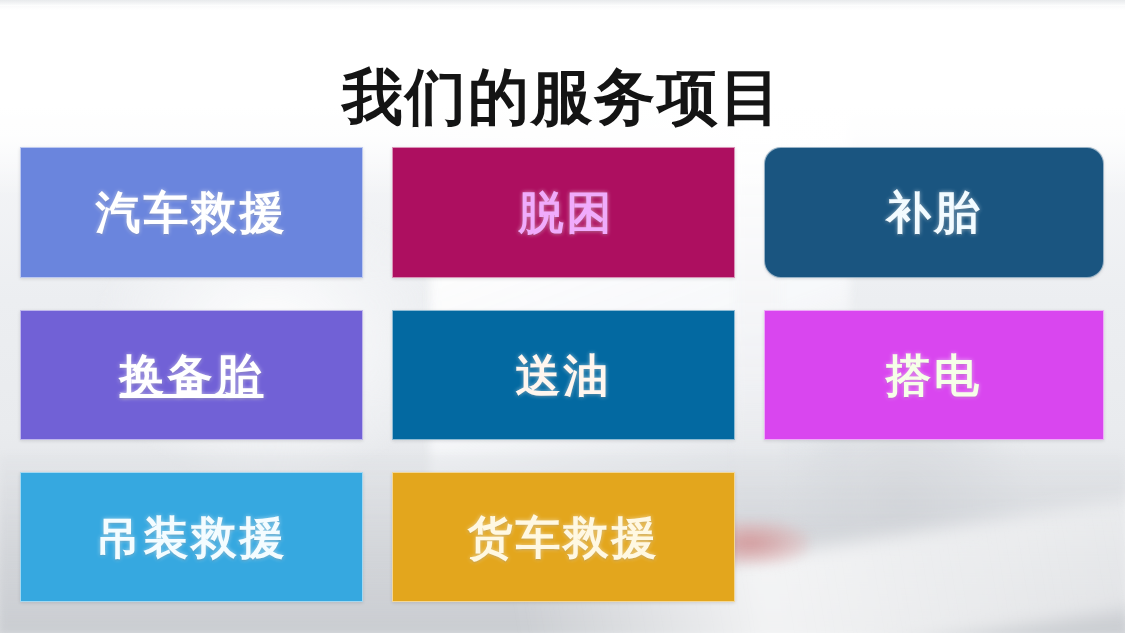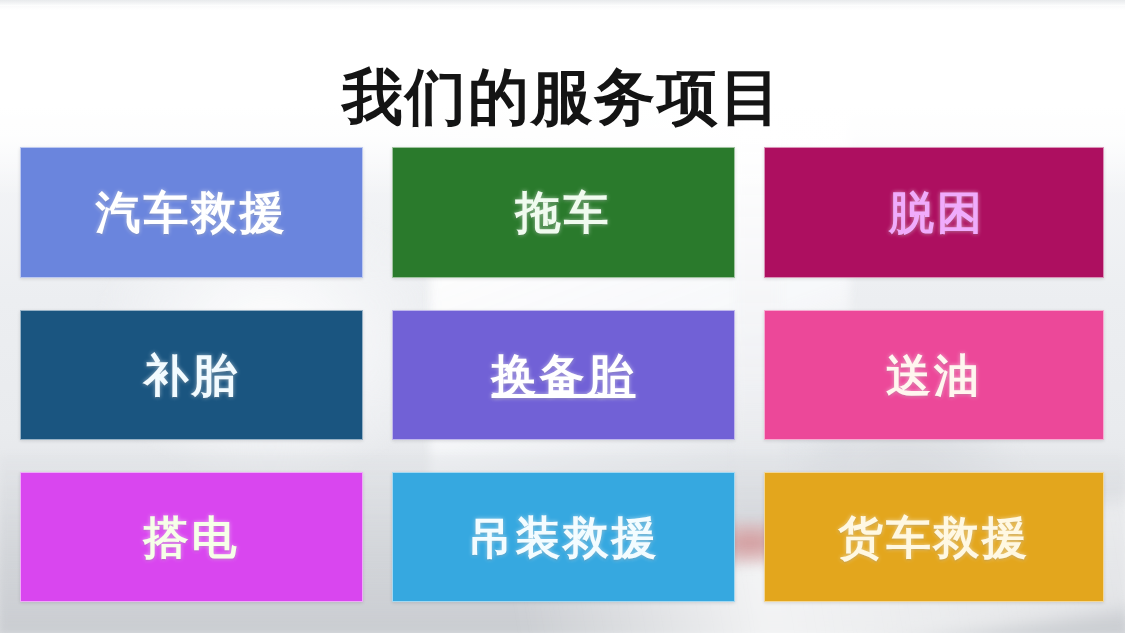--- a/index.html
+++ b/index.html
@@ -232,33 +232,30 @@
   </div>
   <div class="bg-haze"></div>
   <div class="bg-top-strip"></div>
 
   <h1 class="title">我们的服务项目</h1>
 
   <div class="grid" id="service-grid">
       <div class="tile" style="background: rgb(106, 133, 221);">
         <span class="tile-label" style="color: rgb(255, 255, 255);">汽车救援</span>
       </div>
-      <div class="tile" style="background: rgb(42, 122, 44);">
-        <span class="tile-label" style="color: rgb(240, 251, 239);">拖车</span>
-      </div>
       <div class="tile" style="background: rgb(173, 15, 96);">
         <span class="tile-label" style="color: #f0abfc; margin-left: 6px;">脱困</span>
       </div>
-      <div class="tile" style="background: rgb(26, 85, 128);">
+      <div class="tile" style="background: rgb(26, 85, 128); border-radius: 17px;">
         <span class="tile-label" style="color: rgb(242, 251, 255);">补胎</span>
       </div>
       <div class="tile" style="background: rgb(113, 97, 214);">
         <span class="tile-label" style="color: rgb(255, 255, 255); text-decoration: underline;">换备胎</span>
       </div>
-      <div class="tile" style="background: #ec4899;">
+      <div class="tile" style="background: #0369a1;">
         <span class="tile-label" style="color: rgb(255, 246, 239);">送油</span>
       </div>
       <div class="tile" style="background: #d946ef;">
         <span class="tile-label" style="color: rgb(246, 255, 232);">搭电</span>
       </div>
       <div class="tile" style="background: rgb(54, 168, 224);">
         <span class="tile-label" style="color: rgb(243, 252, 255);">吊装救援</span>
       </div>
       <div class="tile" style="background: rgb(227, 166, 29);">
         <span class="tile-label" style="color: rgb(255, 248, 226);">货车救援</span>

